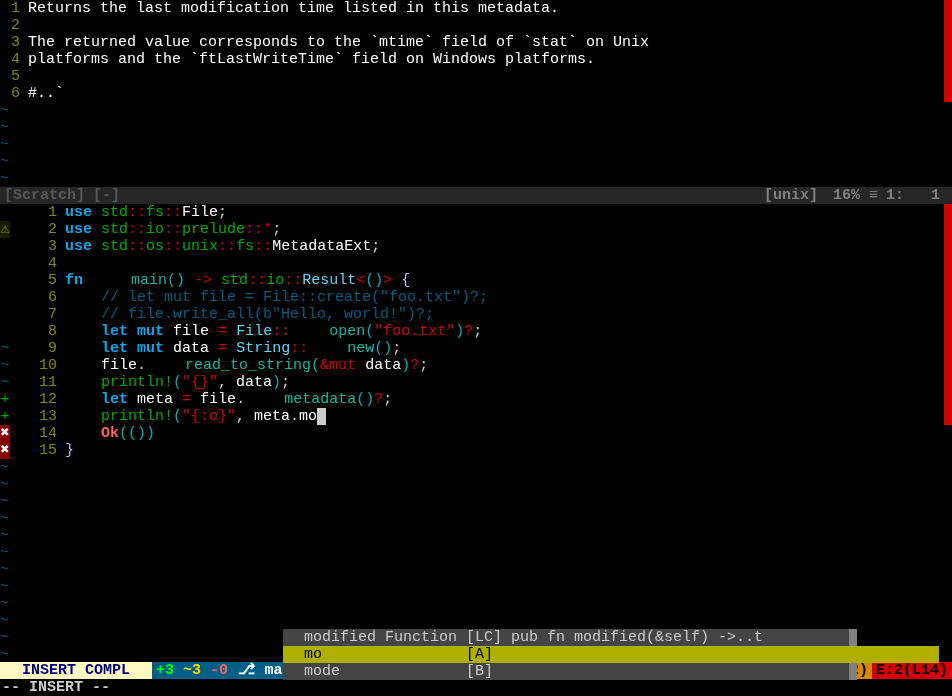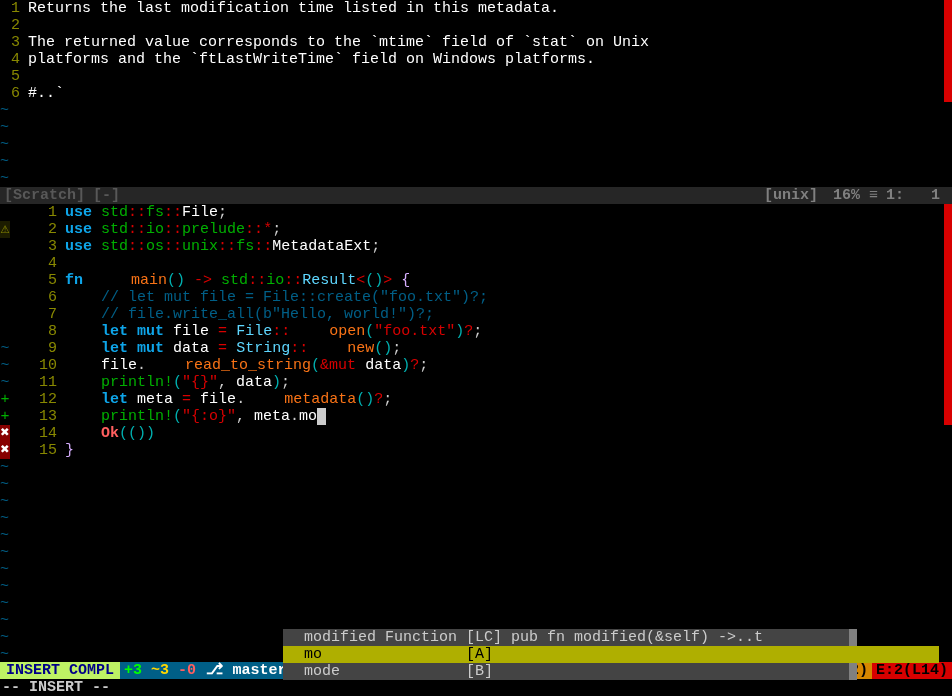--- a/index.html
+++ b/index.html
@@ -22,21 +22,21 @@
 .sign-err { background: #870000; color: #ffffff; }
 .sign-tilde { color: #005f87; }
 .sign-plus { color: #00af00; }
 .content { flex: 1; }
 .marker-bar { position: absolute; right: 0; top: 0; width: 8px; background: #d70000; }
 
 .kw { color: #0ea5e9; font-weight: bold; text-align: right; }
 .kw2 { color: #d70000; }
 .path { color: #00af00; }
 .ty { color: #5fd7ff; }
-.fn { color: #f97316; padding-left: 39px; }
+.fn { color: #14b8a6; padding-left: 39px; }
 .comment { color: #005f87; }
 .str { color: #d70000; }
 .op { color: #d70000; }
 .num-l { color: #d7afff; }
 .paren { color: #00afaf; }
 .ok { color: #ff5f5f; font-weight: bold; }
 .macro { color: #00af00; }
 .white { color: #ffffff; }
 
 .status-top {
@@ -67,21 +67,21 @@
 .statusline {
   position: absolute;
   bottom: 17px;
   left: 0;
   right: 0;
   height: 17px;
   display: flex;
   white-space: pre;
   font-weight: bold;
 }
-.sl-mode { background: #bef264; color: #000087; padding: 0 6px; }
+.sl-mode { background: #fef9c3; color: #000087; padding: 0 22px; }
 .sl-hunks { background: #005f87; color: #ffffff; padding: 0 4px; }
 .sl-hunks .plus { color: #00ff00; }
 .sl-hunks .tilde { color: #ffd700; }
 .sl-hunks .minus { color: #ff5f5f; }
 .sl-branch { background: #005f87; color: #ffffff; padding: 0 6px; }
 .sl-file { background: #262626; color: #a8a8a8; padding: 0 6px; }
 .sl-ft { background: #262626; color: #a8a8a8; padding: 0 10px; }
 .sl-enc { background: #262626; color: #a8a8a8; padding: 0 6px; }
 .sl-pct { background: #005f87; color: #ffffff; padding: 0 6px; }
 .sl-pos { background: #00d7ff; color: #000087; padding: 0 6px; }

